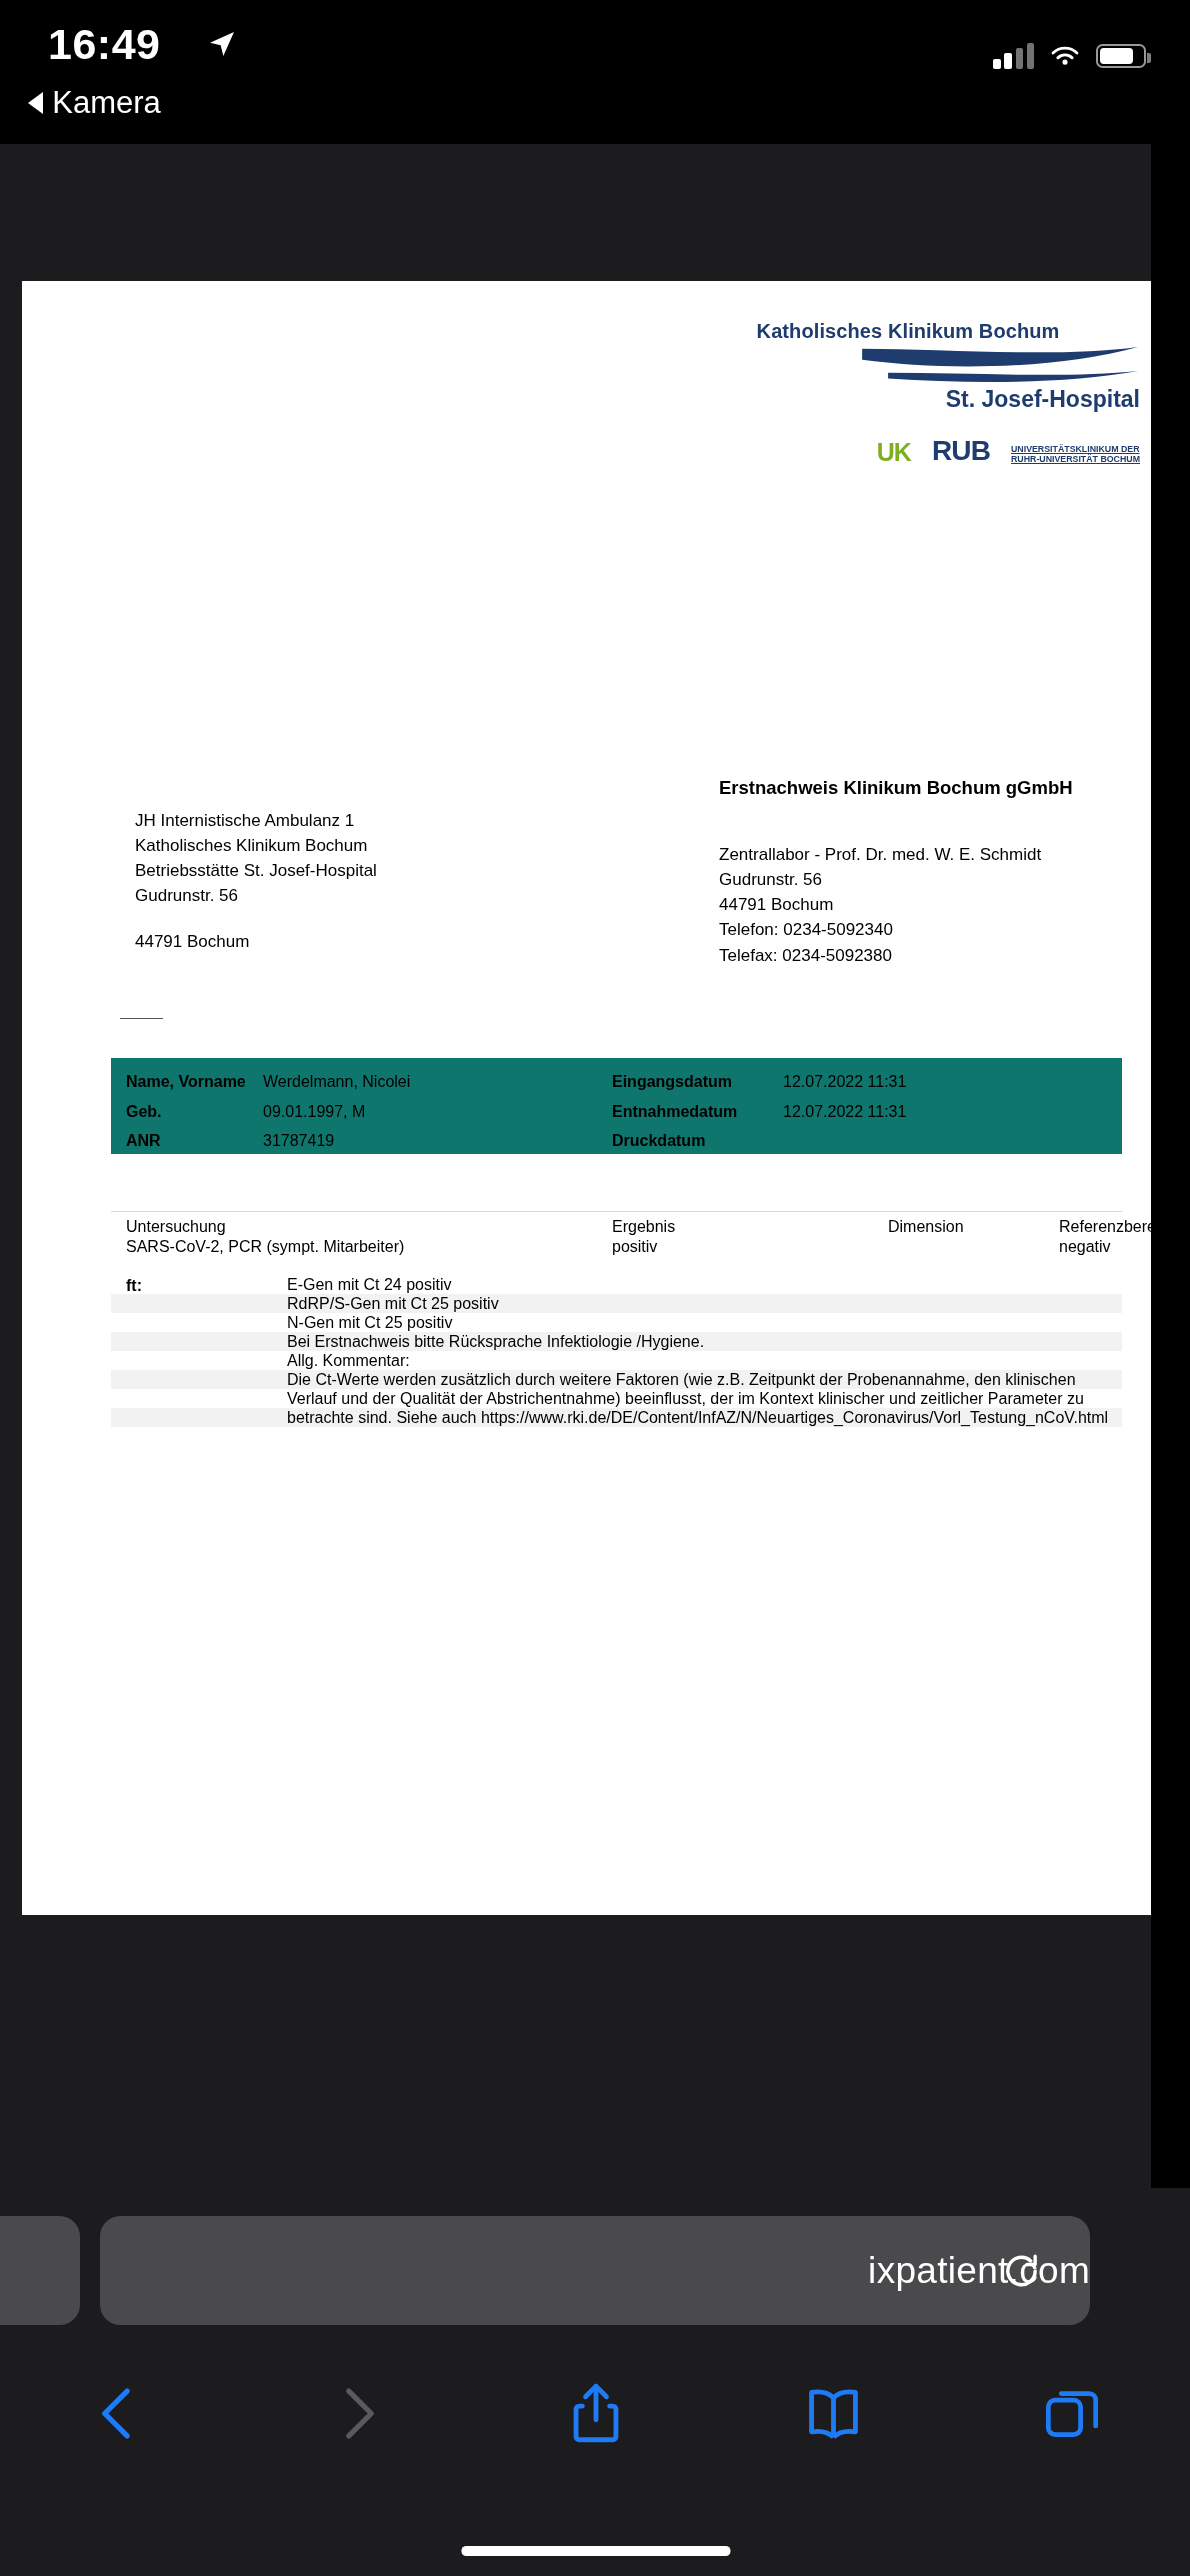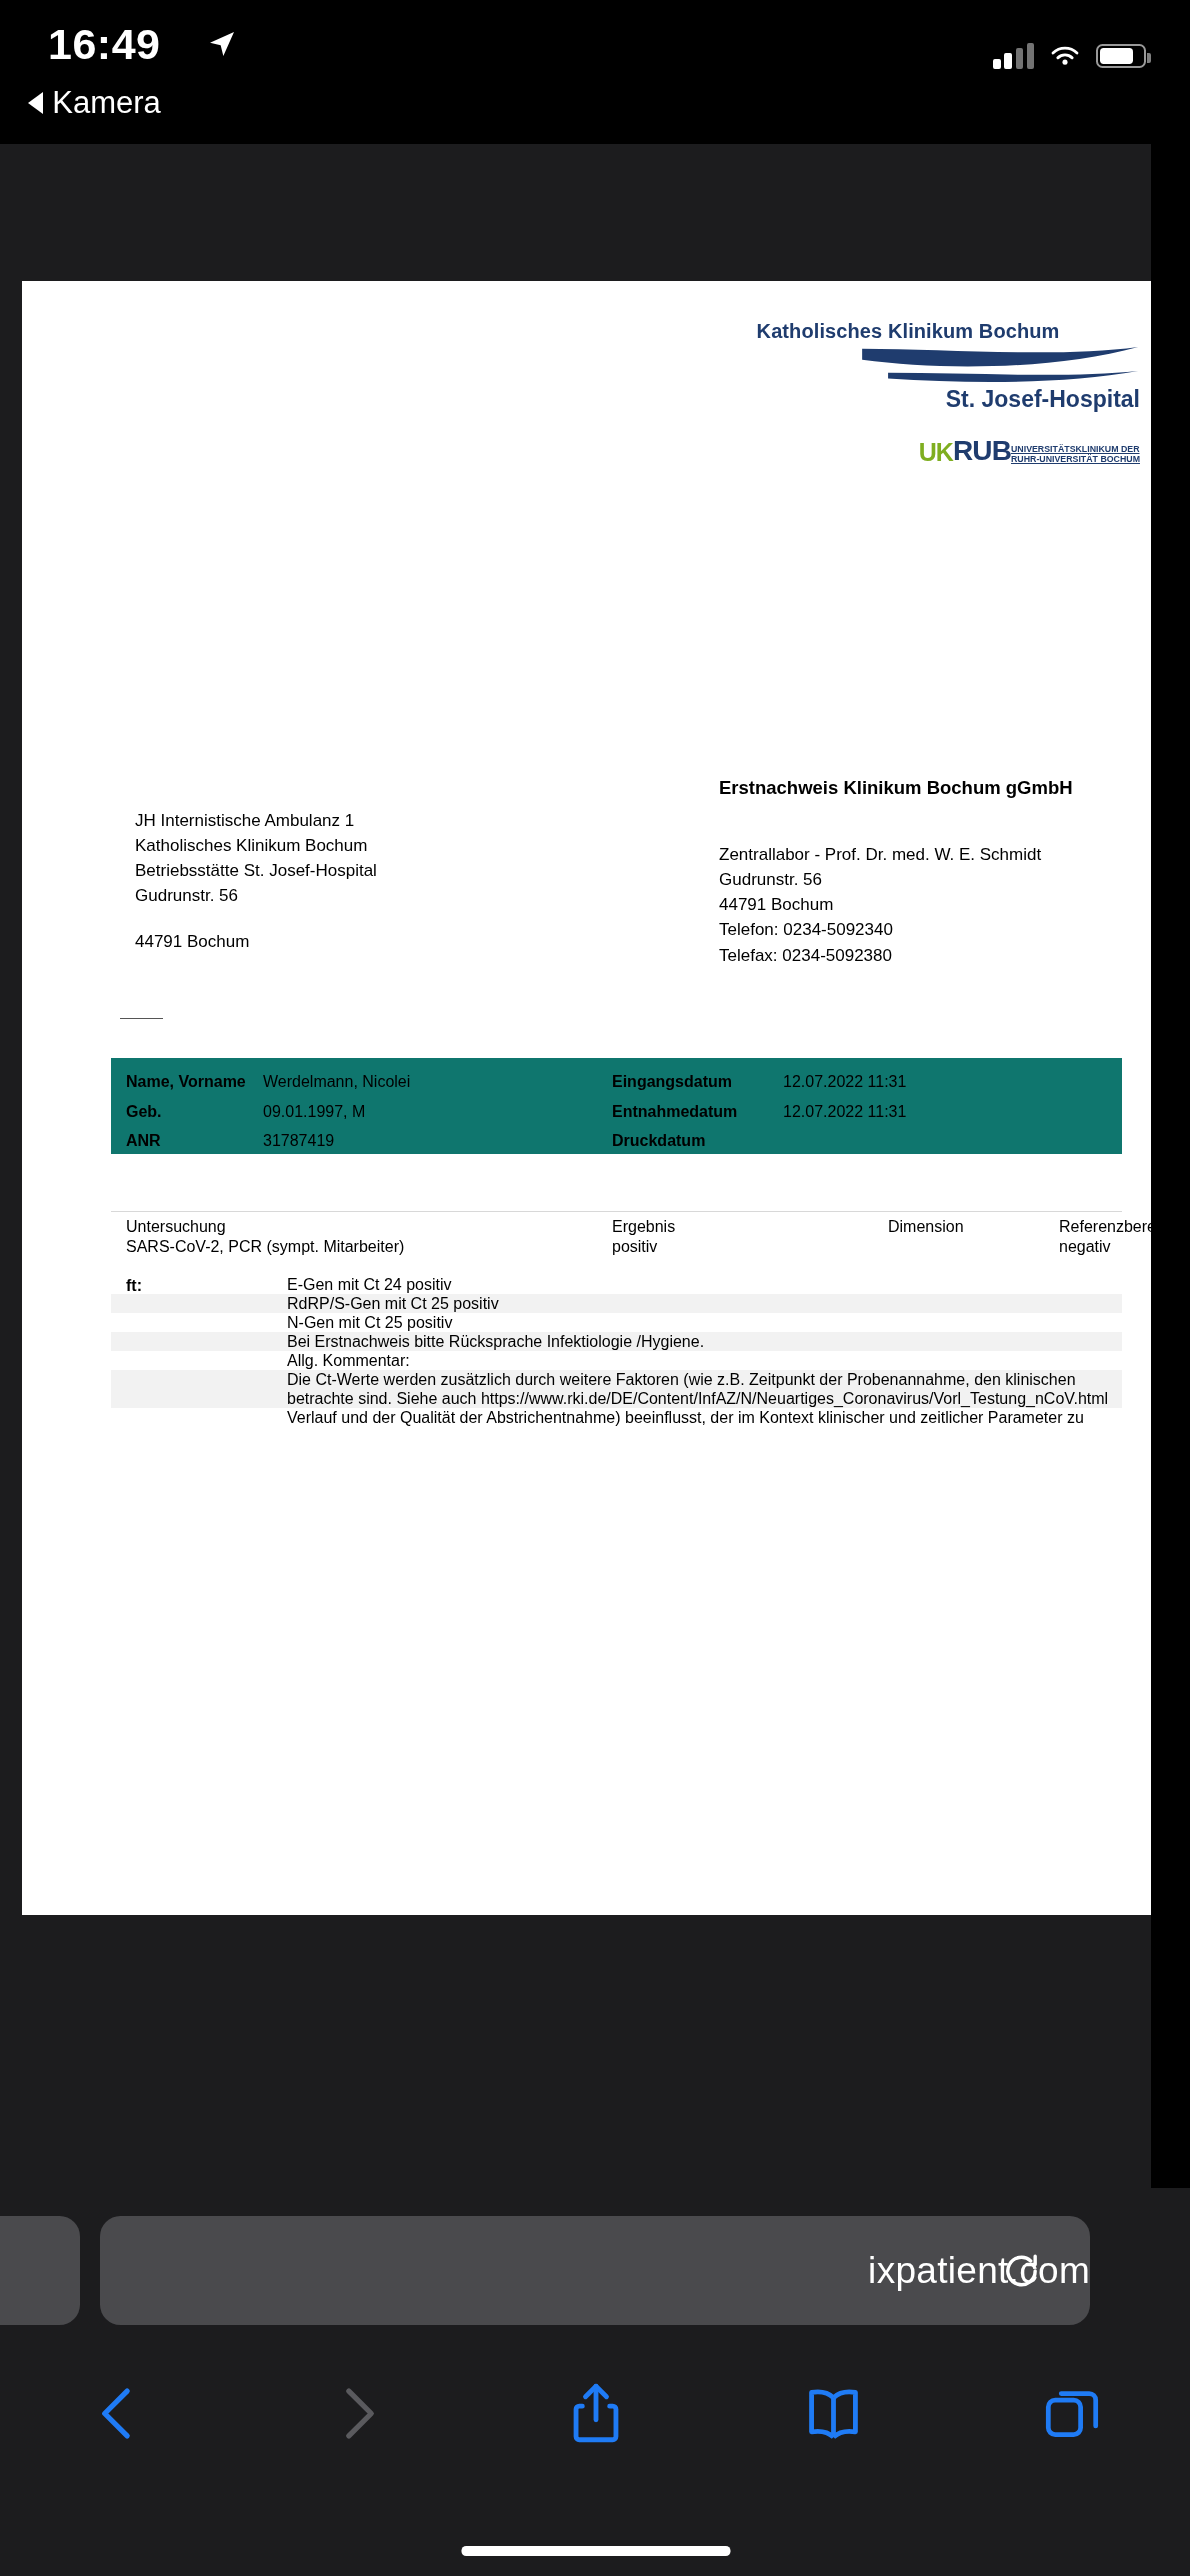--- a/index.html
+++ b/index.html
@@ -118,21 +118,21 @@
   .lh-sub {
     font-size: 23px;
     color: #1f3c6e;
     font-weight: 700;
     margin-top: 1.9px;
   }
   .lh-rub {
     display: flex;
     justify-content: flex-end;
     align-items: flex-end;
-    gap: 0;
+    gap: 21px;
     margin-top: 5.6px;
   }
   .lh-uk { font-size: 25px; color: #7fae20; font-weight: 700; letter-spacing: -0.9px; }
   .lh-rubword { font-size: 28px; color: #1f3c6e; font-weight: 800; letter-spacing: -0.9px; margin-top: 17px; }
   .lh-unitxt {
     font-size: 8.8px;
     color: #1f3c6e;
     line-height: 1.15;
     text-align: left;
     font-weight: 700;
@@ -412,22 +412,22 @@
     </div>
 
     <div class="comments">
       <span class="ft-label">ft:</span>
       <div class="crow">E-Gen mit Ct 24 positiv</div>
       <div class="crow alt">RdRP/S-Gen mit Ct 25 positiv</div>
       <div class="crow">N-Gen mit Ct 25 positiv</div>
       <div class="crow alt">Bei Erstnachweis bitte Rücksprache Infektiologie  /Hygiene.</div>
       <div class="crow">Allg. Kommentar:</div>
       <div class="crow alt">Die Ct-Werte werden zusätzlich durch weitere Faktoren (wie z.B. Zeitpunkt der Probenannahme, den klinischen</div>
+      <div class="crow">Verlauf und der Qualität der Abstrichentnahme) beeinflusst, der im Kontext klinischer und zeitlicher Parameter zu</div>
       <div class="crow alt">betrachte sind. Siehe auch https://www.rki.de/DE/Content/InfAZ/N/Neuartiges_Coronavirus/Vorl_Testung_nCoV.html</div>
-      <div class="crow">Verlauf und der Qualität der Abstrichentnahme) beeinflusst, der im Kontext klinischer und zeitlicher Parameter zu</div>
     </div>
 
   </div>
 </div>
 
 <div class="browser-bar">
   <div class="tab-peek"></div>
 
   <div class="urlbar">
     <span class="url-text">ixpatient.com</span>

